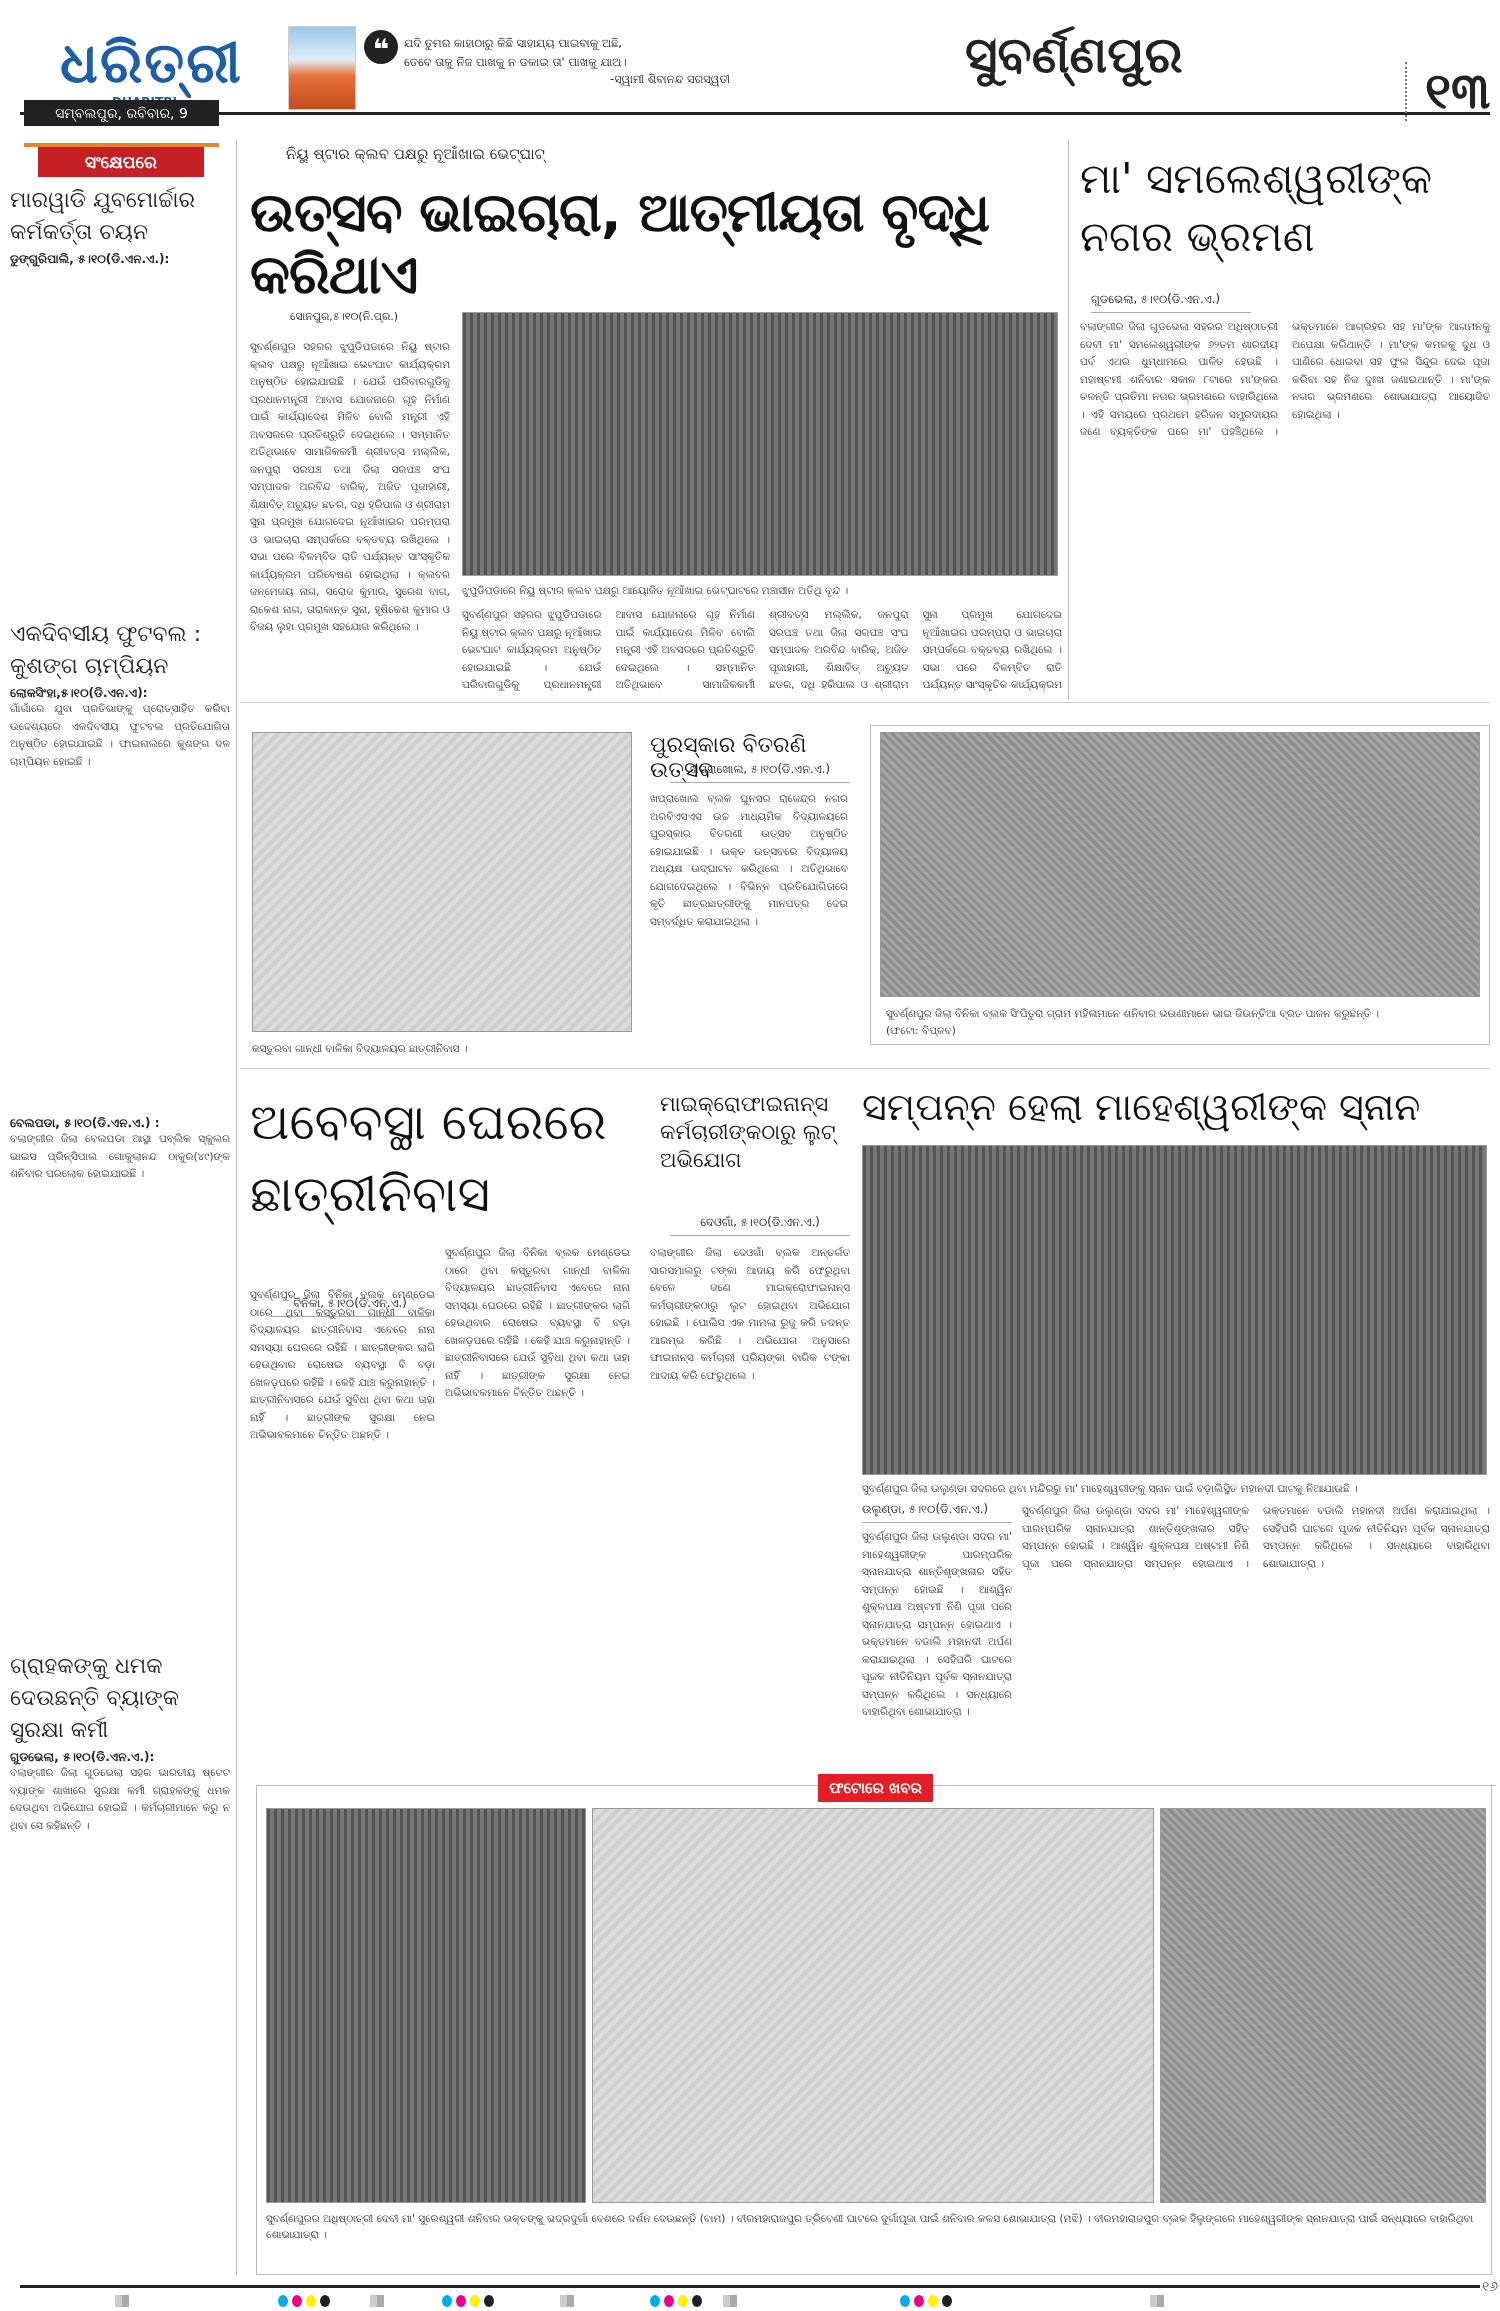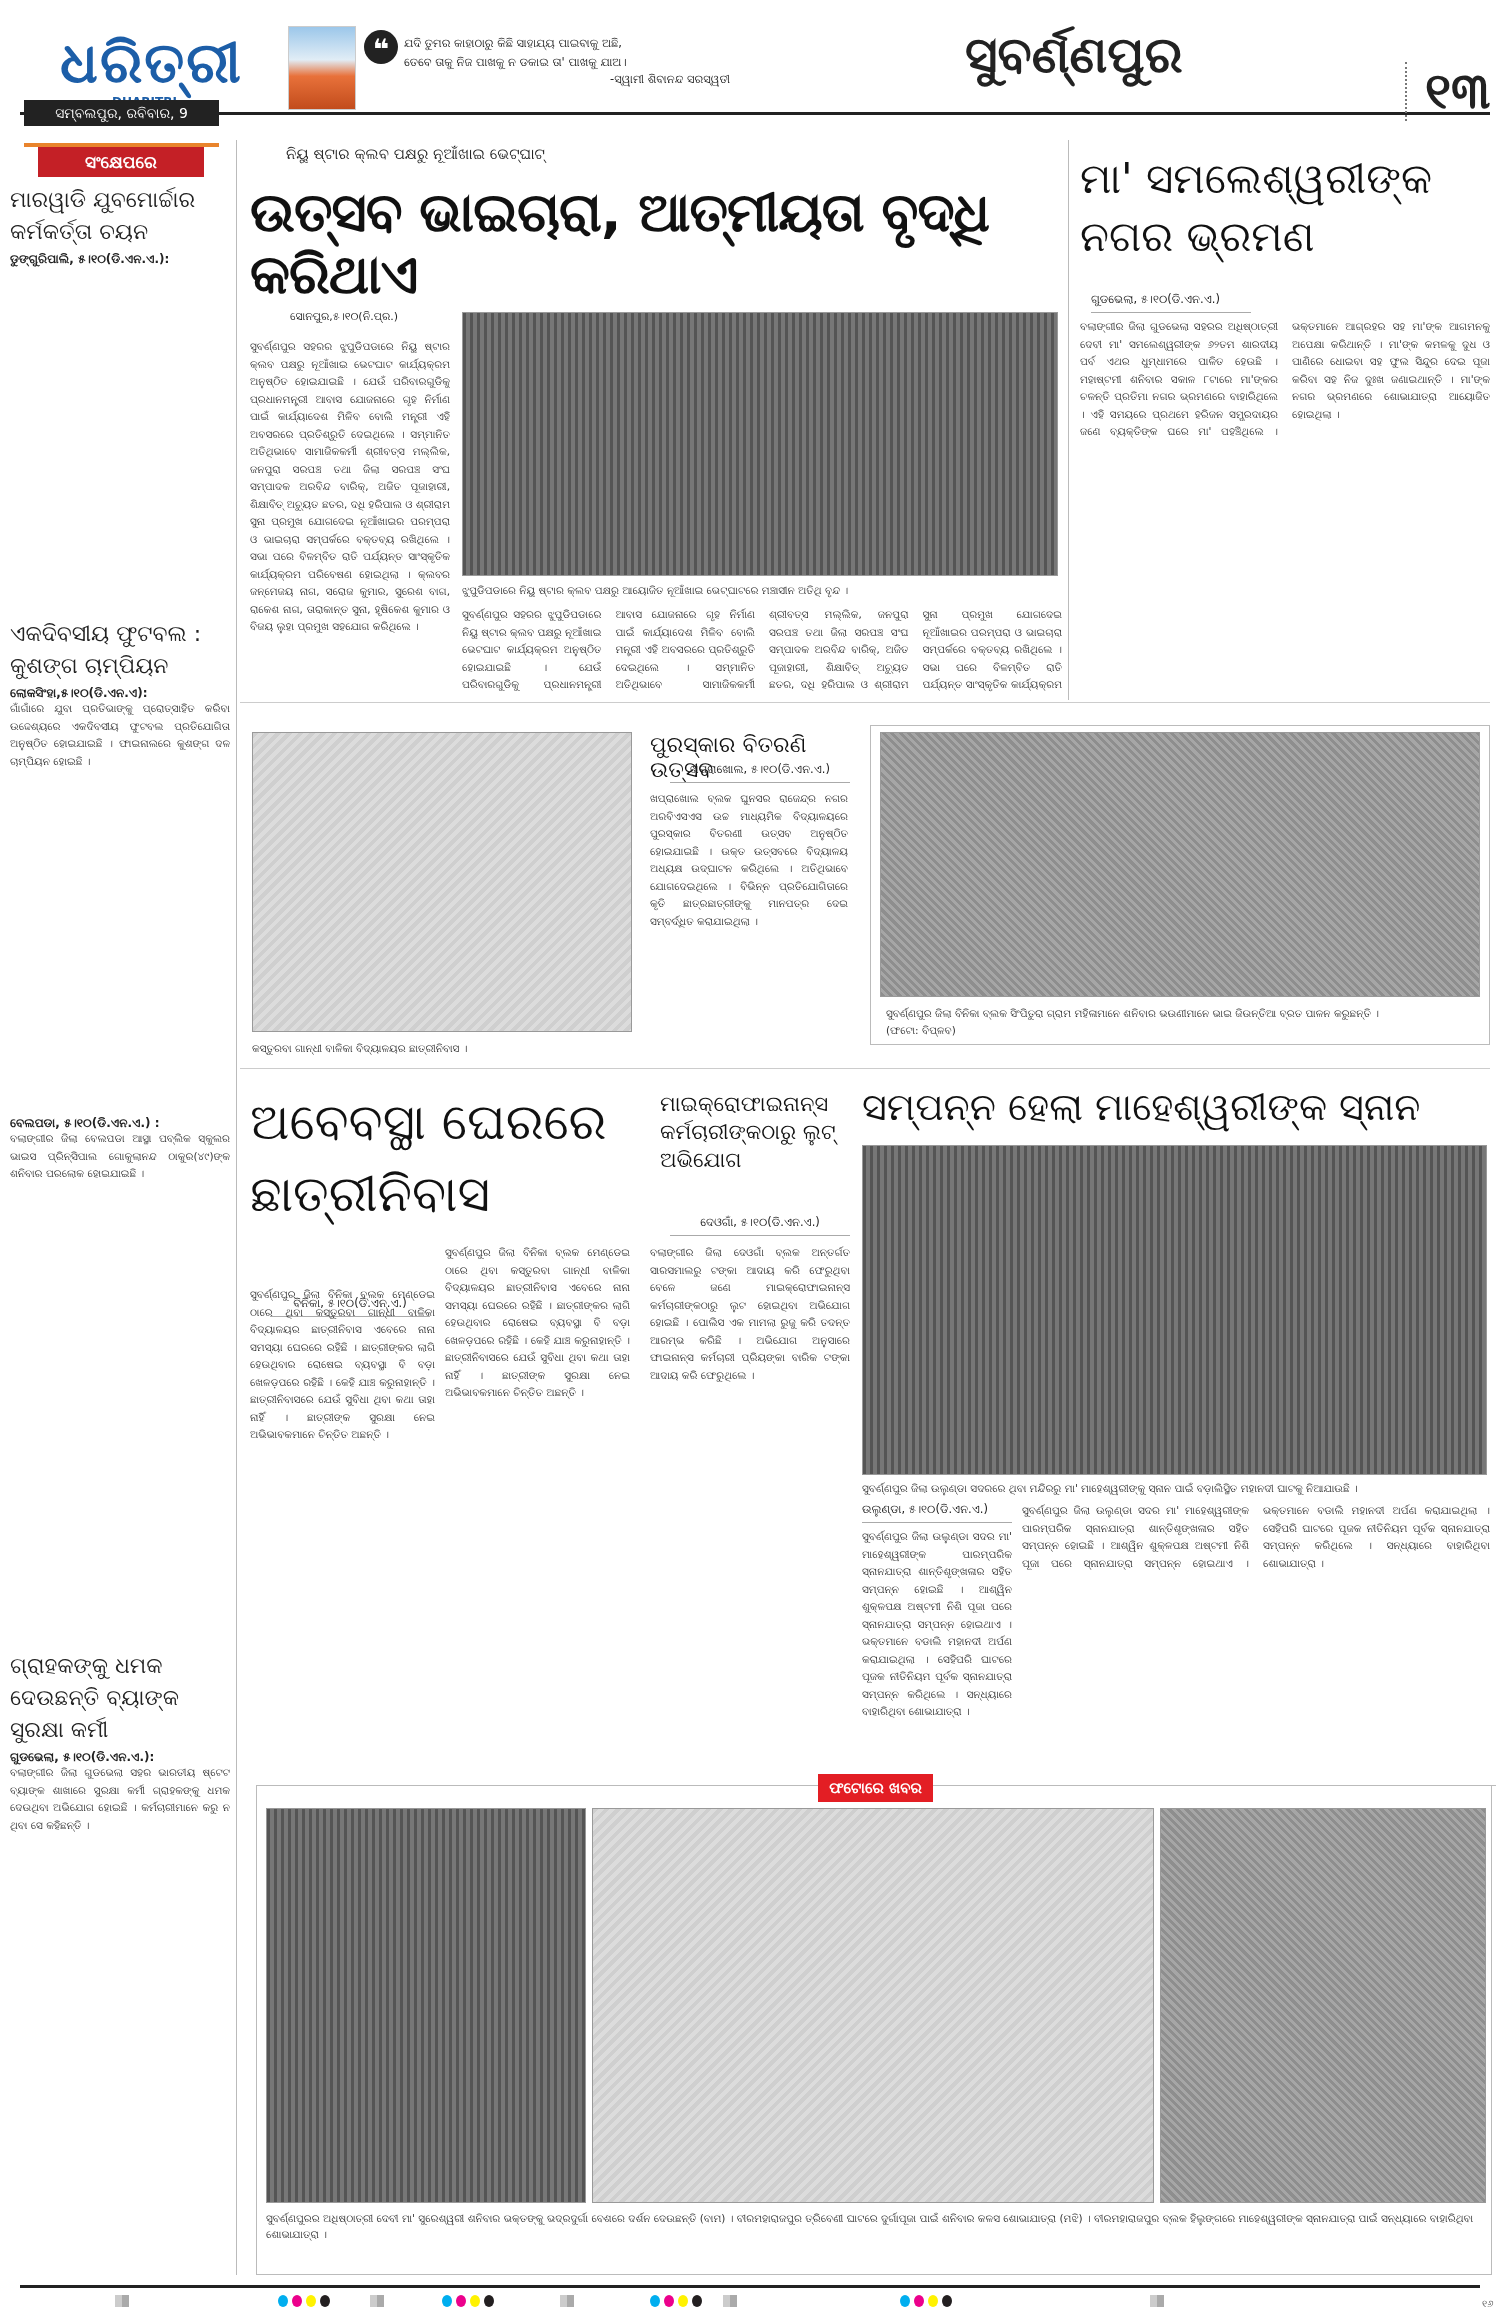--- a/index.html
+++ b/index.html
@@ -29,21 +29,21 @@
   .kicker { font-size: 15px; color: #222; }
   .hl-main { font-size: 54px; line-height: 62px; color: #111; font-weight: bold; letter-spacing: -1px; }
   .hl-side { font-size: 42px; line-height: 58px; color: #111; }
   .hl-med { font-size: 28px; line-height: 34px; color: #111; }
   .hl-small { font-size: 19px; line-height: 25px; color: #111; }
   .dateline2 { font-size: 11.5px; color: #222; border-bottom: 1px solid #aaa; padding-bottom: 6px; }
   .box { border: 1px solid #bbb; }
   .photo-news-band { left: 256px; top: 1785px; width: 1240px; height: 1px; background: #bbb; }
   .photo-news-label { left: 818px; top: 1774px; width: 115px; height: 28px; background: #e31e24; color: #fff; font-size: 15px; font-weight: bold; line-height: 28px; text-align: center; }
   .bottomline { left: 20px; top: 2285px; width: 1460px; height: 3px; background: #222; }
-  .folio { left: 1482px; top: 2278px; font-size: 10px; color: #555; margin-top: 20px; }
+  .folio { left: 1482px; top: 2278px; font-size: 14px; color: #555; }
   .reg { top: 2295px; display: flex; gap: 4px; }
   .reg span { width: 10px; height: 12px; border-radius: 50%; display: inline-block; }
   .greybox { top: 2295px; width: 14px; height: 12px; background: linear-gradient(90deg, #ccc 50%, #aaa 50%); }
 </style>
 </head>
 <body>
 
 <div class="abs logo">ଧରିତ୍ରୀ</div>
 <div class="abs logo-sub">DHARITRI</div>
 <div class="abs topline"></div>

